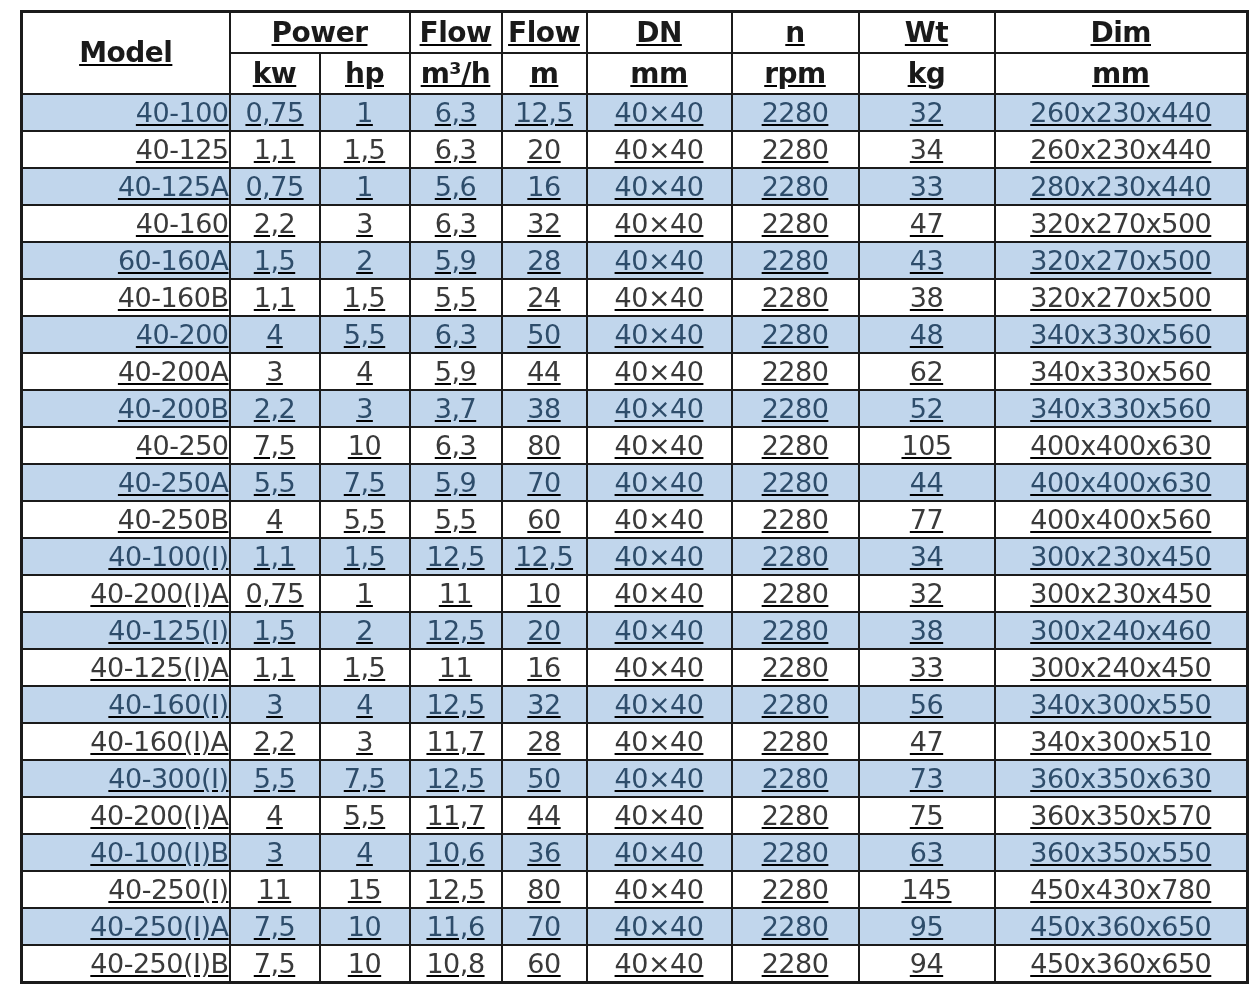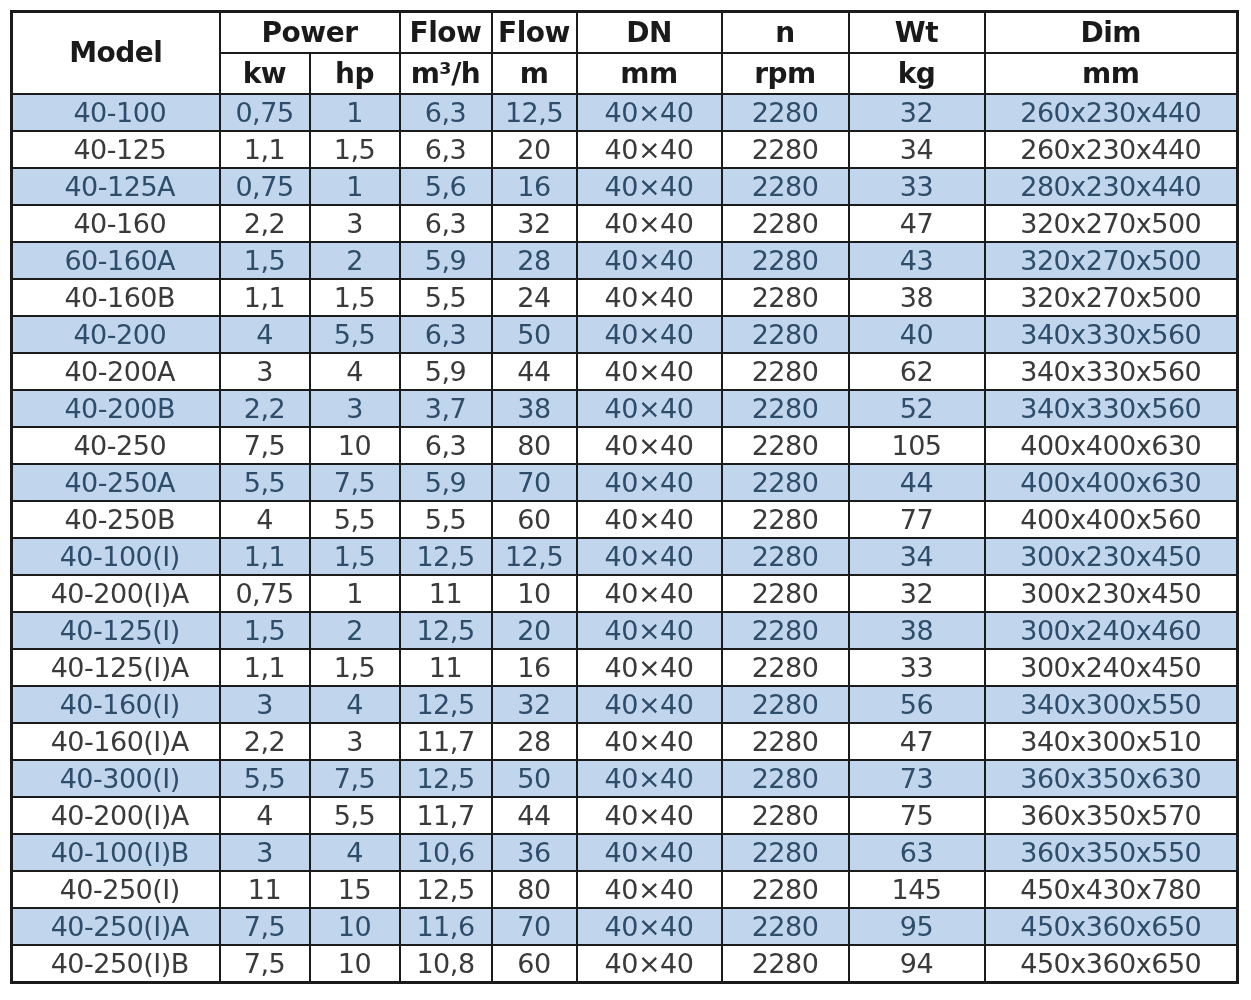--- a/index.html
+++ b/index.html
@@ -14,22 +14,23 @@
   html, body {
     margin: 0; padding: 0;
     width: 1251px; height: 1000px;
     background: var(--page-bg);
     font-family: "DejaVu Sans", "Liberation Sans", sans-serif;
   }
   table.spec {
     border-collapse: collapse;
     table-layout: fixed;
     width: 1226px;
-    margin: 10px 0 0 10px;
+    margin: 10px 0 0 20px;
     border: 3px solid var(--border);
+    text-decoration: underline;
   }
   col.c-model { width: 208px; }
   col.c-kw    { width: 90px; }
   col.c-hp    { width: 90px; }
   col.c-flow  { width: 92px; }
   col.c-head  { width: 85px; }
   col.c-dn    { width: 145px; }
   col.c-n     { width: 127px; }
   col.c-wt    { width: 136px; }
   col.c-dim   { width: 253px; }
@@ -52,21 +53,21 @@
   tbody td {
     font-size: 27px;
     letter-spacing: -0.5px;
     height: 35px;
     line-height: 35px;
     color: var(--row-plain-text);
   }
   tbody tr:nth-child(odd) { background: var(--row-shaded-bg); }
   tbody tr:nth-child(odd) td { color: var(--row-shaded-text); }
   td.model-cell {
-    text-align: center;
+    text-align: right;
     padding-left: 8px;
   }
 </style>
 </head>
 <body>
 
 <table class="spec">
   <colgroup>
     <col class="c-model">
       <col class="c-kw">
@@ -168,21 +169,21 @@
         <td>320x270x500</td>
       </tr>
       <tr>
         <td class="model-cell">40-200</td>
         <td>4</td>
         <td>5,5</td>
         <td>6,3</td>
         <td>50</td>
         <td>40×40</td>
         <td>2280</td>
-        <td>40</td>
+        <td>48</td>
         <td>340x330x560</td>
       </tr>
       <tr>
         <td class="model-cell">40-200A</td>
         <td>3</td>
         <td>4</td>
         <td>5,9</td>
         <td>44</td>
         <td>40×40</td>
         <td>2280</td>

